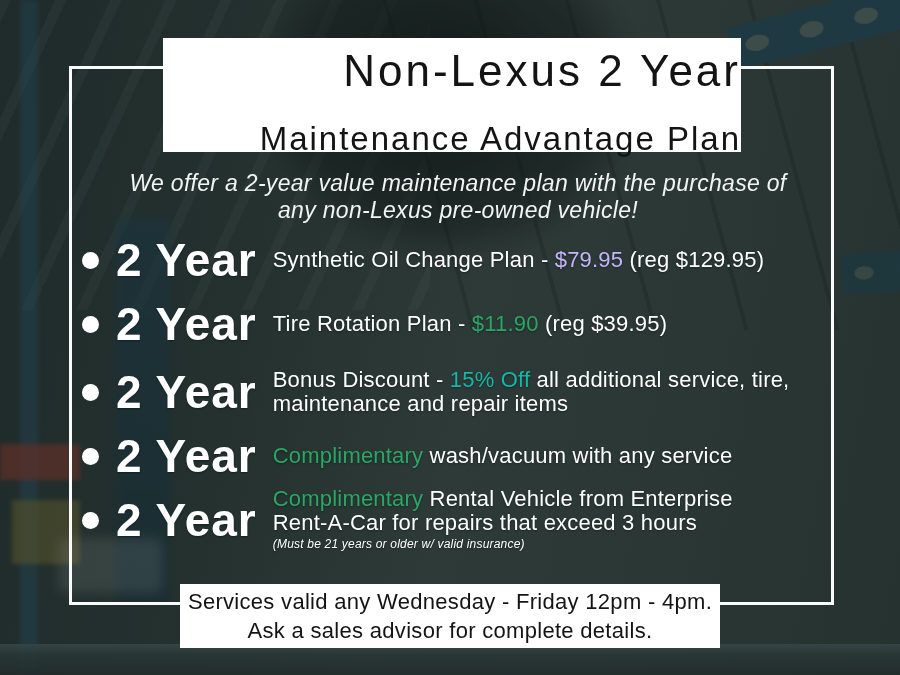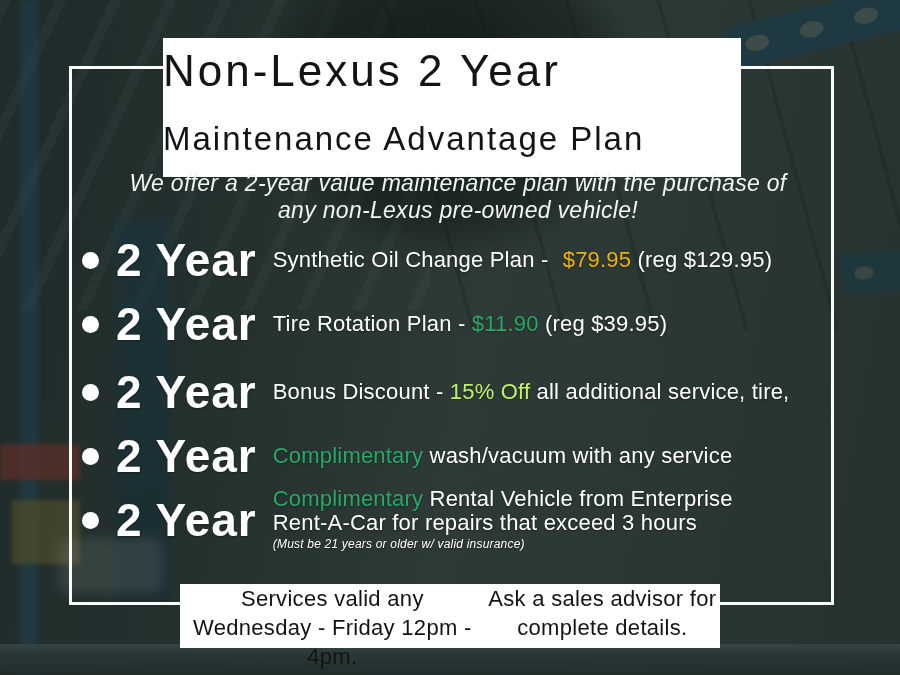--- a/index.html
+++ b/index.html
@@ -37,39 +37,39 @@
   .bg-yellow{position:absolute;left:12px;top:500px;width:68px;height:64px;
     background:#6d6531;opacity:.65;filter:blur(2px);}
   .bg-van{position:absolute;left:58px;top:538px;width:105px;height:55px;border-radius:8px;
     background:rgba(205,215,212,.18);filter:blur(6px);}
   .bg-floor{position:absolute;left:0;top:644px;width:900px;height:31px;opacity:.85;
     background:linear-gradient(180deg,#49595f 0%,#324140 35%,#273231 100%);}
   .bg-overlay{position:absolute;inset:0;background:rgba(22,34,31,.32);}
   
   .frame{position:absolute;left:69px;top:66px;width:765px;height:539px;
     border:3px solid #fafafa;box-sizing:border-box;}
-  .header-box{position:absolute;left:163px;top:38px;width:578px;height:139px;
-    background:#ffffff;text-align:left;color:#141414;}
+  .header-box{position:absolute;left:163px;top:38px;width:578px;height:114px;
+    background:#ffffff;text-align:right;color:#141414;}
   .title{font-size:44px;letter-spacing:3px;margin-top:8px;line-height:50px;white-space:nowrap;}
   .subtitle{font-size:33px;letter-spacing:2px;line-height:38px;white-space:nowrap;margin-top:24px;}
   .intro{position:absolute;left:8px;top:170px;width:900px;text-align:center;color:#f2f4f3;
     font-style:italic;font-size:23px;line-height:27px;letter-spacing:.3px;}
   
   .row{position:absolute;left:82px;display:flex;align-items:center;color:#ffffff;}
   .dot{width:17px;height:17px;border-radius:50%;background:#ffffff;flex:0 0 auto;margin-right:17px;}
   .label{font-size:46px;font-weight:bold;letter-spacing:1px;white-space:nowrap;
     text-shadow:0 1px 2px rgba(0,0,0,.35);}
   .desc{margin-left:16px;font-size:22px;line-height:24px;letter-spacing:.2px;
     text-shadow:0 1px 2px rgba(0,0,0,.35);}
   .dline{display:block;white-space:nowrap;}
   .note{display:block;font-size:12px;font-style:italic;line-height:18px;white-space:nowrap;}
   .accent{}
   .footer-box{position:absolute;left:180px;top:584px;width:540px;height:64px;background:#ffffff;
     text-align:center;color:#141414;font-size:22px;line-height:29px;letter-spacing:.3px;
-    display:flex;flex-direction:row;justify-content:center;}
+    display:flex;flex-direction:column;justify-content:center;}
 </style>
 </head>
 <body>
 
 <div class="poster">
 
   <div class="bg">
     <div class="bg-base"></div>
     <div class="bg-roof1"></div>
     <div class="bg-roof2"></div>
@@ -94,37 +94,38 @@
 
   <div class="intro">
     <div>We offer a 2-year value maintenance plan with the purchase of</div>
     <div>any non-Lexus pre-owned vehicle!</div>
   </div>
 
   <div class="row" style="top:230px;height:60px;">
     <span class="dot"></span>
     <span class="label">2 Year</span>
     <span class="desc">
-        <span class="dline"><span>Synthetic Oil Change Plan - </span><span class="accent" style="color: #eab308; margin-left: 8px;">$79.95</span><span> (reg $129.95)</span></span>
+        <span class="dline"><span>Synthetic Oil Change Plan - </span><span class="accent" style="color: #c4b5fd;">$79.95</span><span> (reg $129.95)</span></span>
       </span>
   </div>
 
   <div class="row" style="top:294px;height:60px;">
     <span class="dot"></span>
     <span class="label">2 Year</span>
     <span class="desc">
         <span class="dline"><span>Tire Rotation Plan - </span><span class="accent" style="color: rgb(42, 167, 101);">$11.90</span><span> (reg $39.95)</span></span>
       </span>
   </div>
 
   <div class="row" style="top:357px;height:70px;">
     <span class="dot"></span>
     <span class="label">2 Year</span>
     <span class="desc">
-      <span class="dline"><span>Bonus Discount - </span><span class="accent" style="color: #bef264;">15% Off</span><span> all additional service, tire,</span></span>
+      <span class="dline"><span>Bonus Discount - </span><span class="accent" style="color: #14b8a6;">15% Off</span><span> all additional service, tire,</span></span>
+      <span class="dline">maintenance and repair items</span>
     </span>
   </div>
 
   <div class="row" style="top:426px;height:60px;">
     <span class="dot"></span>
     <span class="label">2 Year</span>
     <span class="desc">
         <span class="dline"><span class="accent" style="color: rgb(42, 167, 101);">Complimentary</span><span> wash/vacuum with any service</span></span>
       </span>
   </div>

